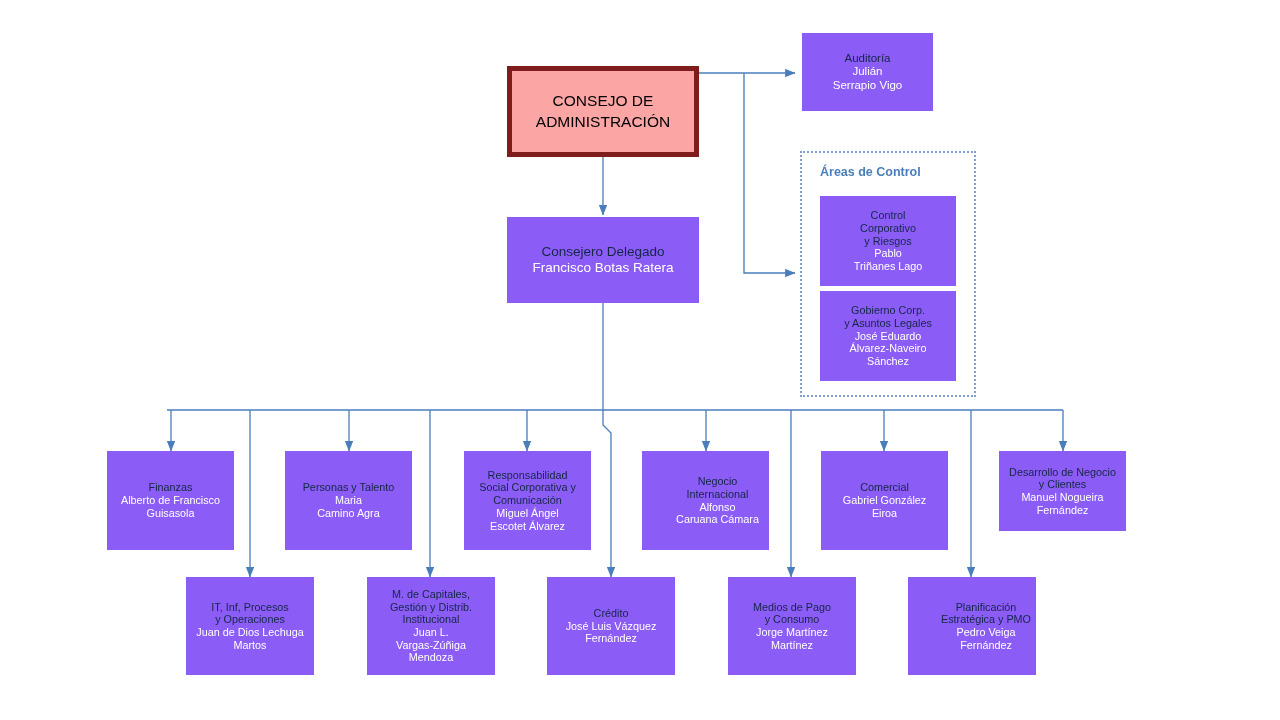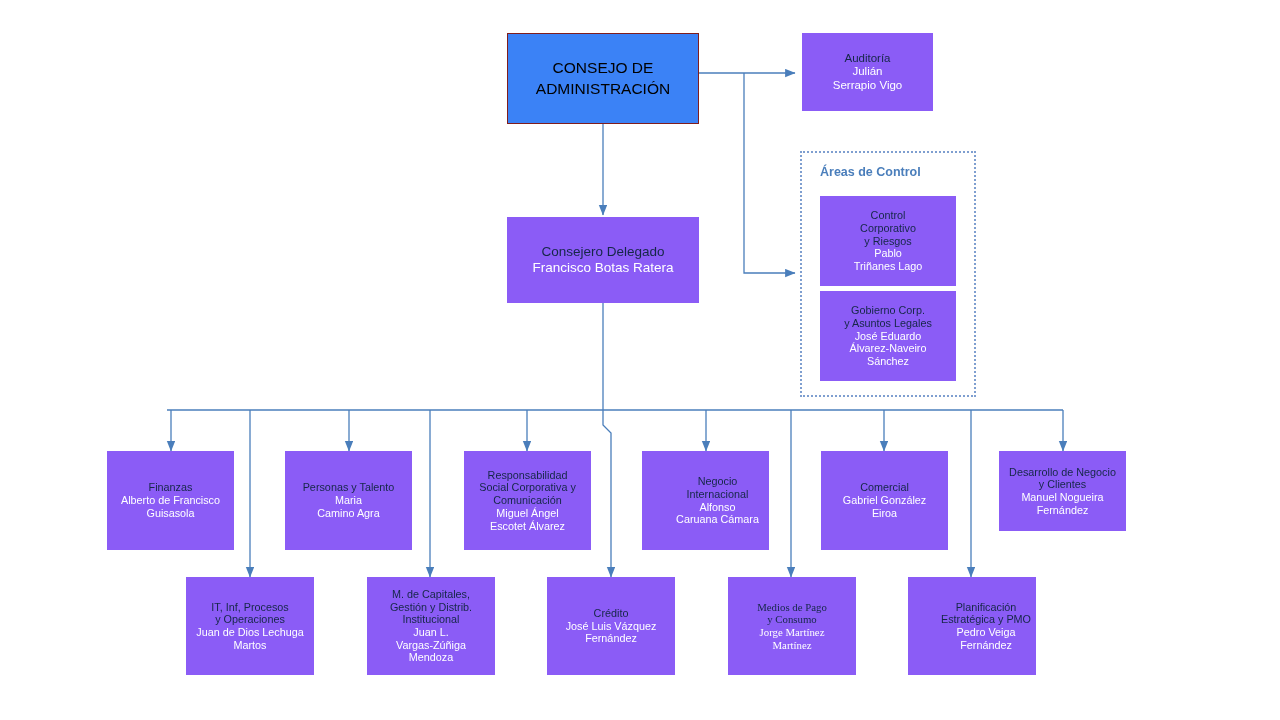--- a/index.html
+++ b/index.html
@@ -40,22 +40,23 @@
   }
   .node .title {
     color: #152747;
     white-space: pre-line;
   }
   .node .person {
     color: #ffffff;
     white-space: pre-line;
   }
   .node.root {
-    background: #3b82f6;
-    border: 1px solid #7f1d1d;
+    background: #fca5a5;
+    border: 5px solid #7f1d1d;
+    margin-top: 33px;
   }
   .node.root .title {
     color: #000000;
     font-size: 15.5px;
     line-height: 1.3;
   }
   .group-box {
     position: absolute;
     box-sizing: border-box;
     border: 2px dotted #7f9fd0;
@@ -200,21 +201,21 @@
 Vargas-Zúñiga
 Mendoza</div>
   </div>
 
   <div class="node" style="left:547px; top:577px; width:128px; height:98px;">
     <div class="title fs105">Crédito</div>
     <div class="person fs105">José Luis Vázquez
 Fernández</div>
   </div>
 
-  <div class="node" style="left:728px; top:577px; width:128px; height:98px;font-family:Liberation Serif, serif;">
+  <div class="node" style="left:728px; top:577px; width:128px; height:98px;">
     <div class="title fs105">Medios de Pago
 y Consumo</div>
     <div class="person fs105">Jorge Martínez
 Martínez</div>
   </div>
 
   <div class="node" style="left:908px; top:577px; width:128px; height:98px;padding-left:28px;">
     <div class="title fs105">Planificación
 Estratégica y PMO</div>
     <div class="person fs105">Pedro Veiga

